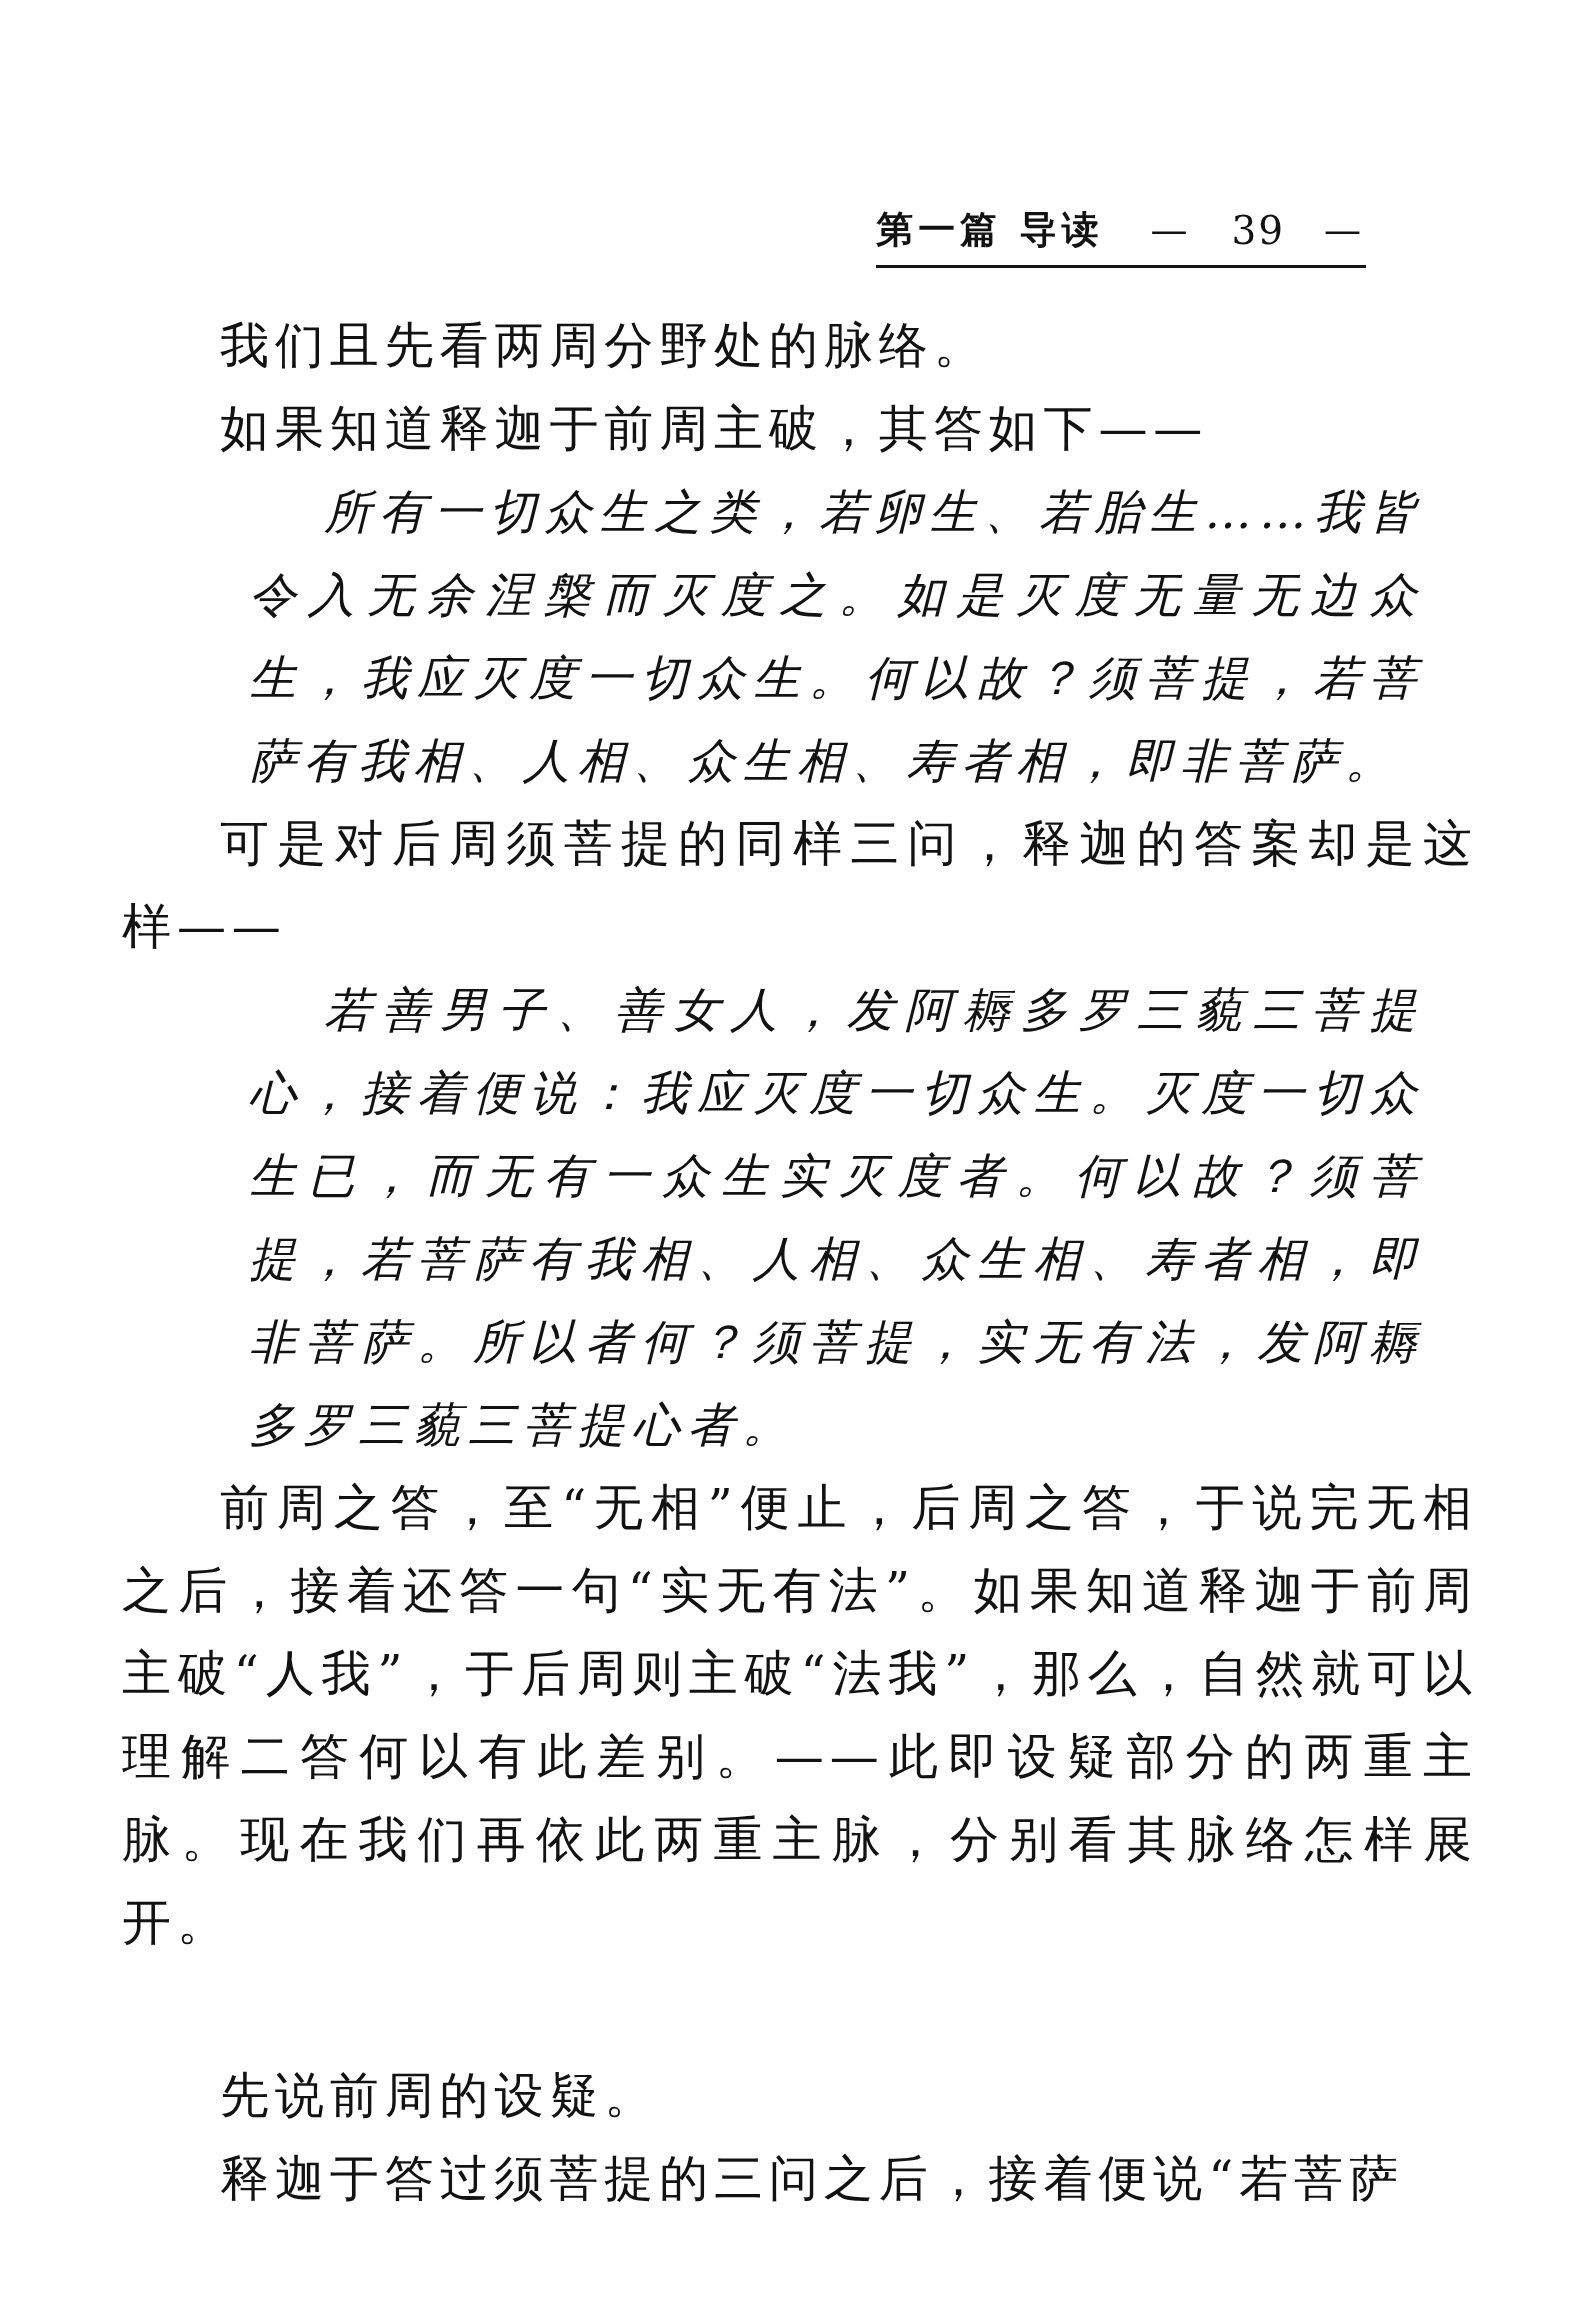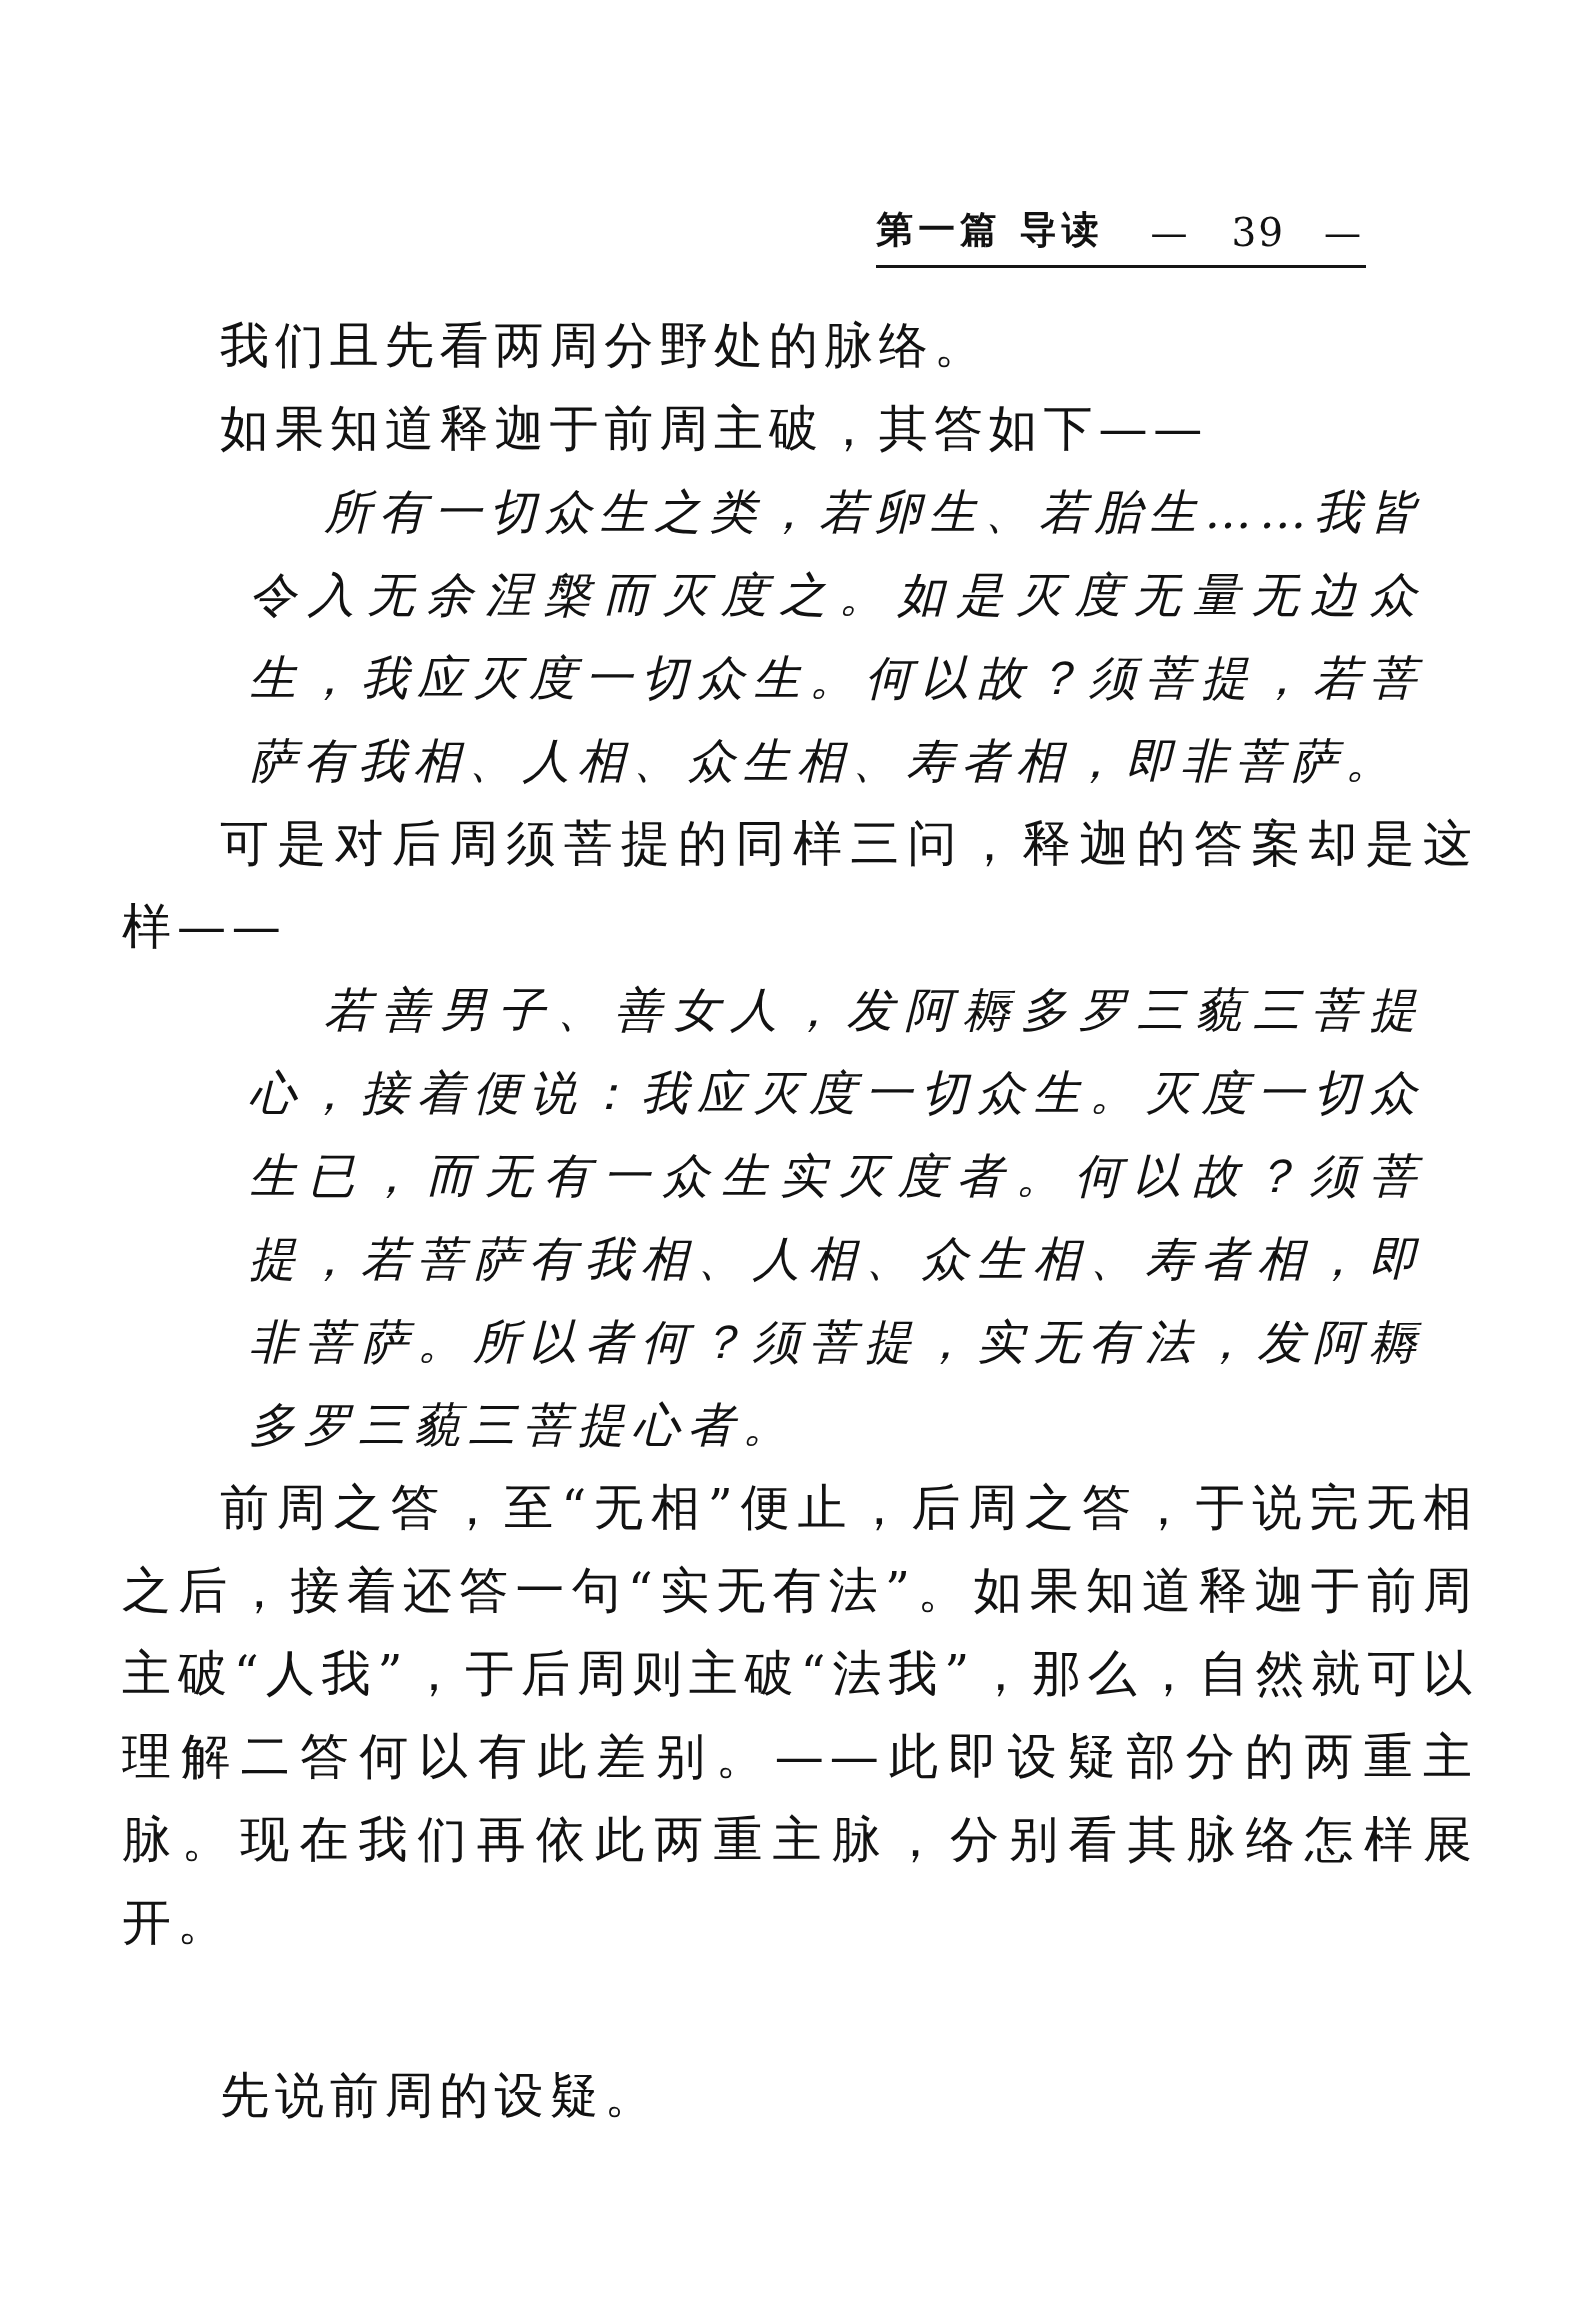--- a/index.html
+++ b/index.html
@@ -14,21 +14,21 @@
     background: #ffffff;
     color: #121212;
     font-family: "DejaVu Serif", "Liberation Serif", serif;
     overflow: hidden;
   }
   .running-header {
     position: absolute;
     top: 205px;
     right: 226px;
     display: inline-flex;
-    align-items: flex-end;
+    align-items: center;
     font-size: 37px;
     font-weight: bold;
     letter-spacing: 4.9px;
     border-bottom: 3.9px solid #161616;
     padding-bottom: 9.8px;
     white-space: nowrap;
   }
   .running-header .hdr-dash-l { margin-left: 47px; font-weight: normal; }
   .running-header .hdr-num    { margin-left: 39px; font-weight: normal; font-size: 39px; letter-spacing: 2px; }
   .running-header .hdr-dash-r { margin-left: 39px; font-weight: normal; }
@@ -72,16 +72,17 @@
   </div>
 
   <div class="page-body">
     <p class="para">我们且先看两周分野处的脉络。</p>
     <p class="para">如果知道释迦于前周主破，其答如下——</p>
     <blockquote class="scripture">所有一切众生之类，若卵生、若胎生……我皆令入无余涅槃而灭度之。如是灭度无量无边众生，我应灭度一切众生。何以故？须菩提，若菩萨有我相、人相、众生相、寿者相，即非菩萨。</blockquote>
     <p class="para">可是对后周须菩提的同样三问，释迦的答案却是这样——</p>
     <blockquote class="scripture">若善男子、善女人，发阿耨多罗三藐三菩提心，接着便说：我应灭度一切众生。灭度一切众生已，而无有一众生实灭度者。何以故？须菩提，若菩萨有我相、人相、众生相、寿者相，即非菩萨。所以者何？须菩提，实无有法，发阿耨多罗三藐三菩提心者。</blockquote>
     <p class="para">前周之答，至“无相”便止，后周之答，于说完无相之后，接着还答一句“实无有法”。如果知道释迦于前周主破“人我”，于后周则主破“法我”，那么，自然就可以理解二答何以有此差别。——此即设疑部分的两重主脉。现在我们再依此两重主脉，分别看其脉络怎样展开。</p>
     <p class="para spaced">先说前周的设疑。</p>
+    <p class="para">释迦于答过须菩提的三问之后，接着便说“若菩萨</p>
   </div>
 
 </div>
 
 
 </body></html>

